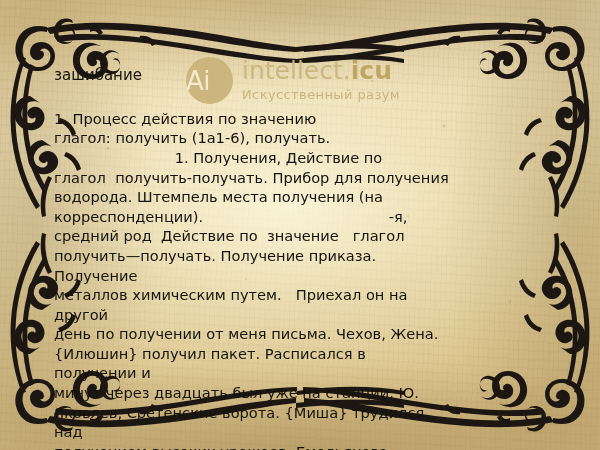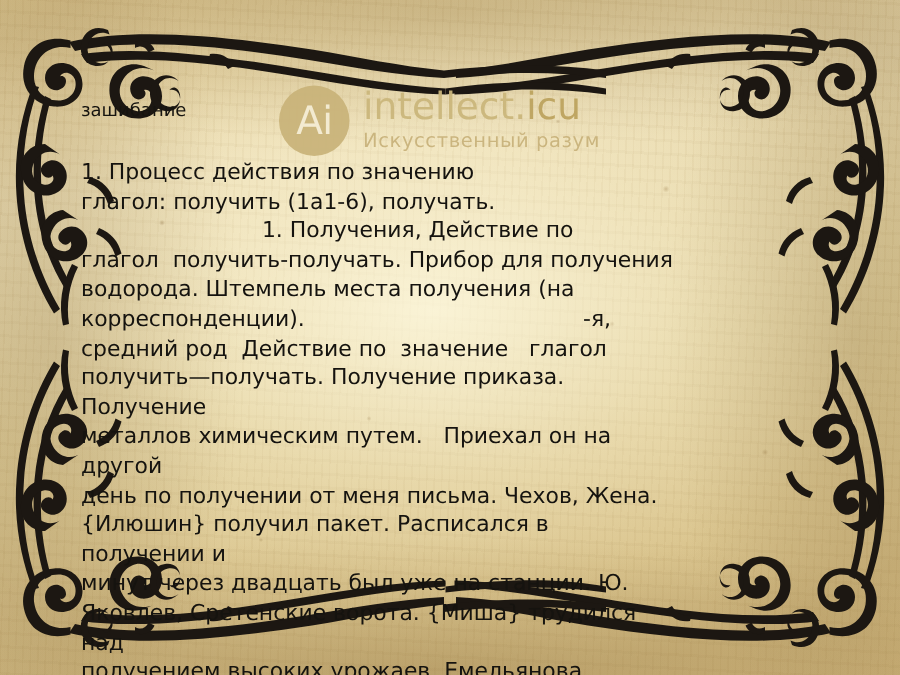--- a/index.html
+++ b/index.html
@@ -55,21 +55,21 @@
     top: 56px;
     display: flex;
     align-items: flex-start;
     pointer-events: none;
     user-select: none;
   }
   .wm-badge {
     width: 47px; height: 47px;
     border-radius: 50%;
     background: #c9b379;
-    display: flex; align-items: center; justify-content: center;
+    display: flex; align-items: center; justify-content: flex-start;
     flex: none;
     margin-top: 1px;
     opacity: 0.92;
   }
   .wm-badge-text {
     font-family: "DejaVu Sans", sans-serif;
     font-size: 26px;
     font-weight: 400;
     color: #f4ecd4;
     letter-spacing: -0.5px;
@@ -77,40 +77,40 @@
   }
   .wm-words { margin-left: 9px; padding-top: 2px; }
   .wm-title {
     font-family: "DejaVu Sans", sans-serif;
     font-size: 25px;
     color: #cbb77c;
     letter-spacing: 0px;
     line-height: 1.05;
     opacity: 0.95;
   }
-  .wm-title b { color: #bda45f; font-weight: 400; margin-top: 27px; }
+  .wm-title b { color: #bda45f; font-weight: 700; margin-top: 27px; }
   .wm-sub {
     font-family: "DejaVu Sans", sans-serif;
     font-size: 13px;
     color: #c9b37c;
     letter-spacing: 0.4px;
     margin-top: 3px;
     opacity: 0.95;
   }
 
   
   .content {
     position: absolute;
     left: 54px;
     top: 66px;
     width: 500px;
   }
   .headword {
     font-family: "DejaVu Sans", sans-serif;
-    font-size: 12px;
+    font-size: 15px;
     color: #161410;
     line-height: 1.25;
     margin-bottom: 24px;
   }
   .body-text {
     font-family: "DejaVu Sans", sans-serif;
     font-size: 14.6px;
     color: #15130f;
     line-height: 19.6px;
     width: 398px;

